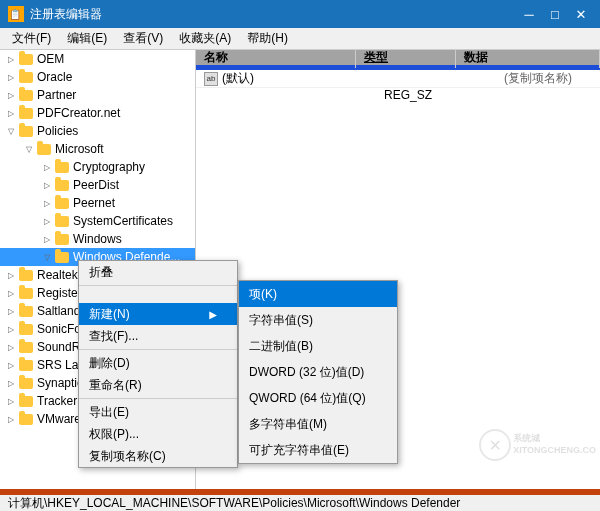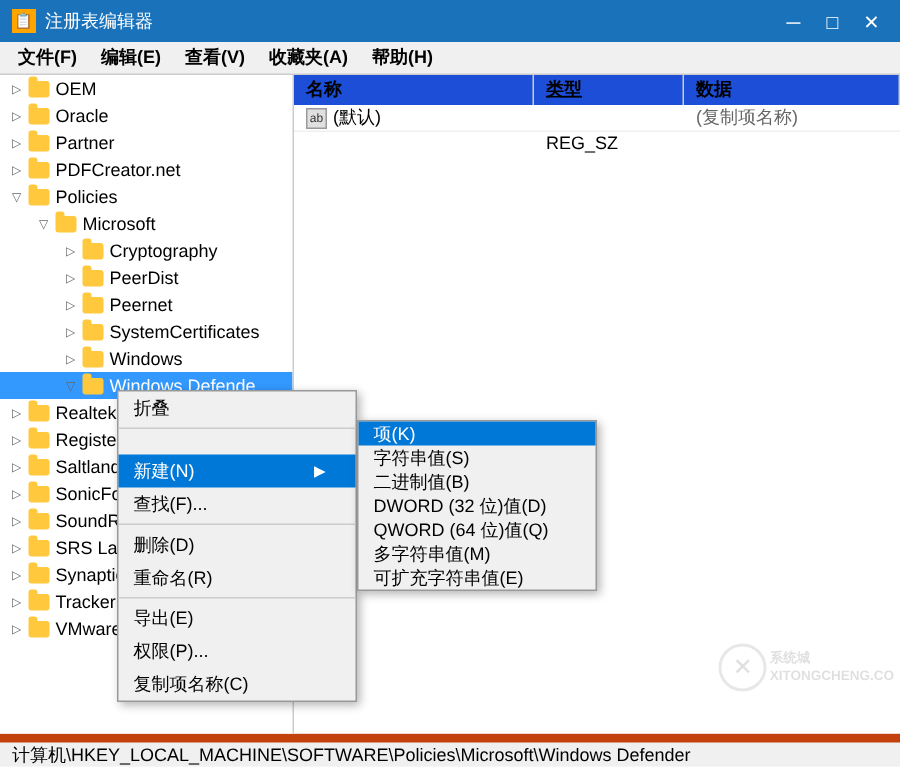--- a/index.html
+++ b/index.html
@@ -56,21 +56,20 @@
     }
 
     
     .menu-bar {
       background: #f0f0f0;
       height: 22px;
       display: flex;
       align-items: center;
       padding: 0 4px;
       border-bottom: 1px solid #ccc;
-      font-weight: bold;
     }
     .menu-item {
       padding: 2px 8px;
       cursor: pointer;
       font-size: 12px;
       color: #000;
     }
 
     
     .main-content {
@@ -141,22 +140,22 @@
 
     
     .right-pane {
       flex: 1;
       display: flex;
       flex-direction: column;
       overflow: hidden;
     }
     .right-pane-header {
       display: flex;
-      background: #1d4ed8;
-      border-bottom: 1px solid #1d4ed8;
+      background: #a3a3a3;
+      border-bottom: 5px solid #1d4ed8;
       height: 20px;
       align-items: center;
     }
     .right-col {
       padding: 2px 8px;
       font-size: 12px;
       font-weight: bold;
       color: #000;
       border-right: 1px solid #ccc;
       display: flex;
@@ -169,20 +168,21 @@
     .right-pane-body {
       flex: 1;
       overflow-y: auto;
       background: white;
     }
     .registry-row {
       display: flex;
       height: 18px;
       align-items: center;
       border-bottom: 1px solid #f0f0f0;
+      gap: 20px;
     }
     .reg-name {
       width: 160px;
       padding: 0 8px;
       font-size: 12px;
       display: flex;
       align-items: center;
       gap: 4px;
     }
     .reg-type { width: 100px; padding: 0 8px; font-size: 12px; margin-top: 32px; }
@@ -238,21 +238,21 @@
       background: #f0f0f0;
       border: 1px solid #999;
       box-shadow: 2px 2px 6px rgba(0,0,0,0.3);
       min-width: 160px;
       z-index: 21;
       font-size: 12px;
     }
     .sub-item {
       padding: 3px 20px 3px 10px;
       cursor: pointer;
-      height: 16px;
+      height: 26px;
       display: flex;
       align-items: center;
       color: #000;
     }
     .sub-item.selected { background: #0078d7; color: white; }
 
     
     ::-webkit-scrollbar { width: 8px; height: 8px; }
     ::-webkit-scrollbar-track { background: #f0f0f0; }
     ::-webkit-scrollbar-thumb { background: #b0b0b0; border-radius: 2px; }

